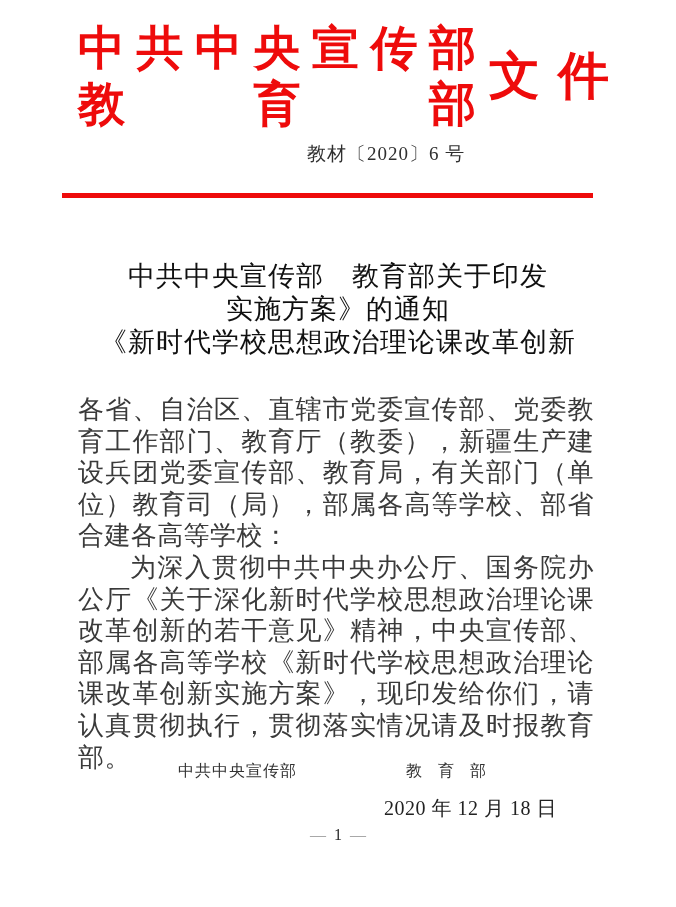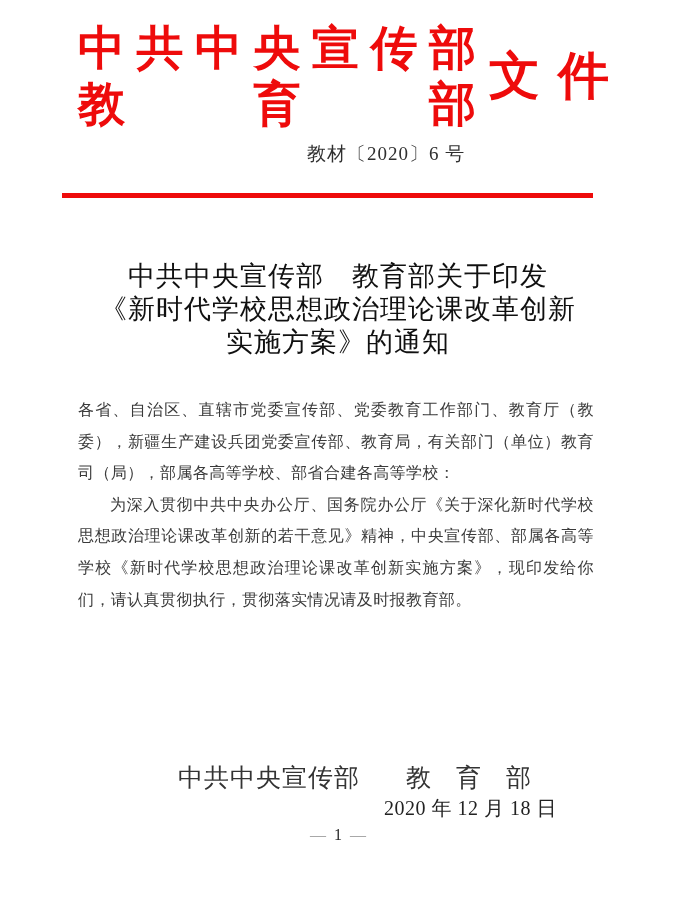--- a/index.html
+++ b/index.html
@@ -32,28 +32,28 @@
   
   .title{
     position:absolute;top:260px;left:0;width:100%;margin:0;
     text-align:center;font-size:27px;line-height:33px;
     font-weight:normal;color:#101010;letter-spacing:1px;
   }
   .title .t-line{display:block;}
   
   .body{
     position:absolute;top:394px;left:78px;width:516px;
-    font-size:16px;line-height:31.6px;color:#3a3a3a;
+    font-size:26px;line-height:31.6px;color:#3a3a3a;
     text-align:justify;text-justify:inter-character;letter-spacing:0.4px;
   }
   .body p{margin:0;}
   .body p.indent{text-indent:2em;}
   
   .signature{position:absolute;top:761px;left:0;width:100%;height:26px;
-    font-size:25px;color:#333333;}
+    font-size:16px;color:#333333;}
   .sig-org1{position:absolute;left:178px;letter-spacing:1px;}
   .sig-org2{position:absolute;left:406px;}
   .date{
     position:absolute;top:795px;left:384px;
     font-size:20px;color:#222222;letter-spacing:0.5px;
   }
   
   .page-num{
     position:absolute;top:826px;left:0;width:100%;
     text-align:center;font-size:16px;color:#2a2a2a;
@@ -87,22 +87,22 @@
       <span>件</span>
     </div>
   </div>
 
   <div class="doc-number">教材〔2020〕6 号</div>
 
   <div class="red-rule"></div>
 
   <h1 class="title">
     <span class="t-line">中共中央宣传部　教育部关于印发</span>
+    <span class="t-line">实施方案》的通知</span>
     <span class="t-line">《新时代学校思想政治理论课改革创新</span>
-    <span class="t-line">实施方案》的通知</span>
   </h1>
 
   <div class="body">
     <p>各省、自治区、直辖市党委宣传部、党委教育工作部门、教育厅（教委），新疆生产建设兵团党委宣传部、教育局，有关部门（单位）教育司（局），部属各高等学校、部省合建各高等学校：</p>
     <p class="indent">为深入贯彻中共中央办公厅、国务院办公厅《关于深化新时代学校思想政治理论课改革创新的若干意见》精神，中央宣传部、部属各高等学校《新时代学校思想政治理论课改革创新实施方案》，现印发给你们，请认真贯彻执行，贯彻落实情况请及时报教育部。</p>
   </div>
 
   <div class="signature">
     <span class="sig-org1">中共中央宣传部</span>
     <span class="sig-org2">教　育　部</span>

